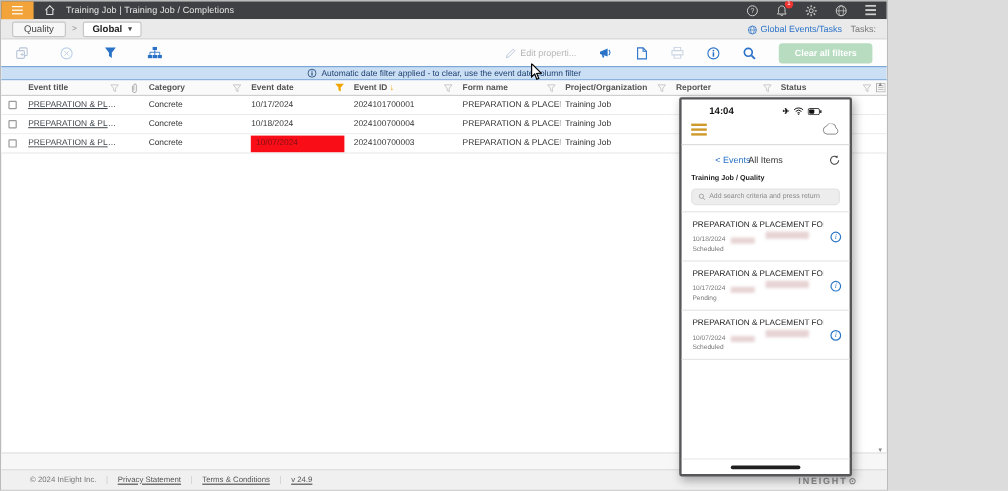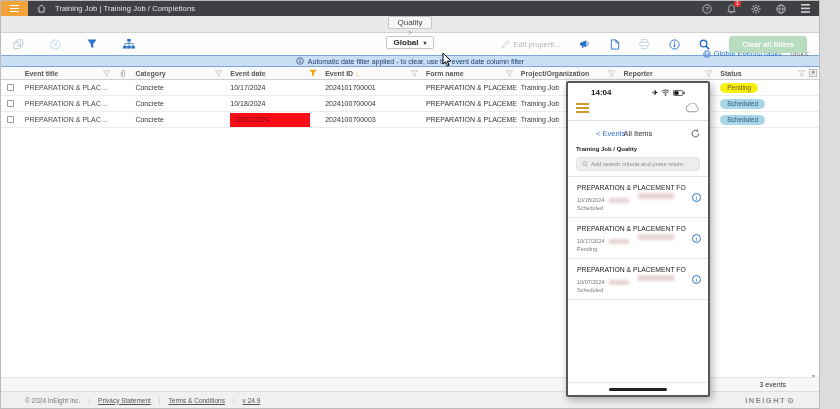--- a/index.html
+++ b/index.html
@@ -1,34 +1,34 @@
 <!DOCTYPE html>
 <html><head>
 <meta charset="utf-8">
 <style>
   * { margin:0; padding:0; box-sizing:border-box; }
   html,body { background:#dcdcdc; }
-  #app { width:820px; height:409px; position:relative; background:#fff;
+  #app { width:740px; height:409px; position:relative; background:#fff;
          font-family:"Liberation Sans", sans-serif; overflow:hidden;
          border:1px solid #bbb; }
 
   
   .topbar { height:15px; background:#3e4043; display:flex; align-items:center; color:#e9e9e9; }
   .hamb-block { width:27px; height:15px; background:#f2a43a; display:flex; align-items:center; justify-content:center; cursor:pointer; }
   .hamb-bars { display:flex; flex-direction:column; gap:1.5px; }
   .hamb-bars i { display:block; width:9px; height:1.3px; background:#fff; }
   .tb-home { margin-left:9px; display:flex; }
   .tb-title { margin-left:9px; font-size:7.5px; letter-spacing:.1px; }
   .tb-right { margin-left:auto; display:flex; align-items:center; gap:15px; padding-right:9px; }
   .tb-ico { position:relative; display:flex; }
   .badge { position:absolute; top:-4px; right:-5px; background:#e33; color:#fff; font-size:5px;
            min-width:7px; height:7px; border-radius:4px; display:flex; align-items:center; justify-content:center; padding:0 1px; }
 
   
-  .crumb-row { height:17px; background:#eaeaea; border-bottom:1px solid #d2d2d2; display:flex; align-items:center; padding:0 9px; font-size:8px;flex-direction:column; }
+  .crumb-row { height:17px; background:#eaeaea; border-bottom:1px solid #d2d2d2; display:flex; align-items:center; padding:0 9px; font-size:8px; }
   .crumb-box { background:#f7f7f7; border:1px solid #c6c6c6; border-radius:2px; padding:1px 9px; color:#444; cursor:pointer; }
   .crumb-sep { margin:0 5px; color:#999; font-size:7px; }
   .tab-box { background:#fff; border:1px solid #c6c6c6; border-radius:2px; padding:1px 7px; font-weight:bold; color:#222; display:flex; align-items:center; gap:5px; cursor:pointer; }
   .tab-box .caret { font-size:6px; color:#444; }
   .crumb-right { margin-left:auto; display:flex; align-items:center; gap:7px; }
   .glink { color:#2a72c8; font-size:7.5px; display:flex; align-items:flex-end; gap:3px; cursor:pointer; }
   .view-lbl { color:#777; font-size:7.5px; }
   .view-sel { width:172px; display:flex; justify-content:space-between; align-items:center; font-size:7.5px; color:#333; cursor:pointer; padding-right:2px; }
   .view-sel .caret { font-size:6px; color:#555; }
 

